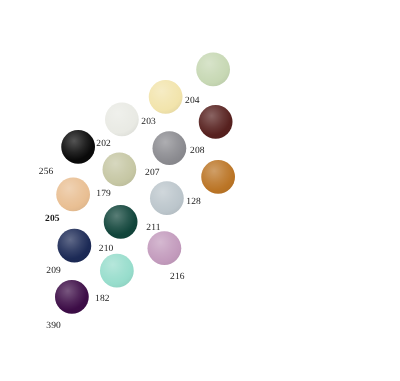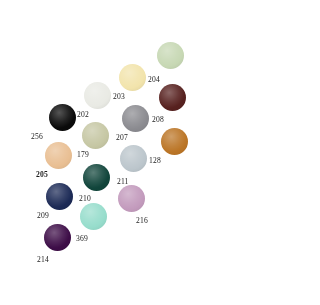--- a/index.html
+++ b/index.html
@@ -94,22 +94,22 @@
       <div class="swatch-dot"></div>
     </div>
     <div class="swatch-label" style="left: 117px; top: 178px; color: rgb(26, 26, 26); text-align: right;">211</div>
     <div class="swatch" title="ochre" style="left: 160.5px; top: 127.5px; width: 27px; height: 27px; background: rgb(187, 117, 38);">
       <div class="swatch-dot"></div>
     </div>
     <div class="swatch-label" style="left: 149px; top: 157px; color: rgb(26, 26, 26);">128</div>
     <div class="swatch" title="deep-purple" style="left: 43.5px; top: 223.5px; width: 27px; height: 27px; background: rgb(61, 13, 71);">
       <div class="swatch-dot"></div>
     </div>
-    <div class="swatch-label" style="left: 37px; top: 256px; color: rgb(26, 26, 26);">214</div>
+    <div class="swatch-label" style="left: 37px; top: 256px; color: rgb(26, 26, 26);">390</div>
     <div class="swatch" title="mint" style="left: 79.5px; top: 202.5px; width: 27px; height: 27px; background: rgb(151, 221, 204);">
       <div class="swatch-dot"></div>
     </div>
-    <div class="swatch-label" style="left: 76px; top: 235px; color: rgb(26, 26, 26);">369</div>
+    <div class="swatch-label" style="left: 76px; top: 235px; color: rgb(26, 26, 26);">182</div>
     <div class="swatch" title="lilac" style="left: 117.5px; top: 184.5px; width: 27px; height: 27px; background: rgb(195, 155, 189);">
       <div class="swatch-dot"></div>
     </div>
     <div class="swatch-label" style="left: 113px; top: 217px; color: rgb(26, 26, 26); margin-left: 23px;">216</div>
   </div>
 
 </body></html>

